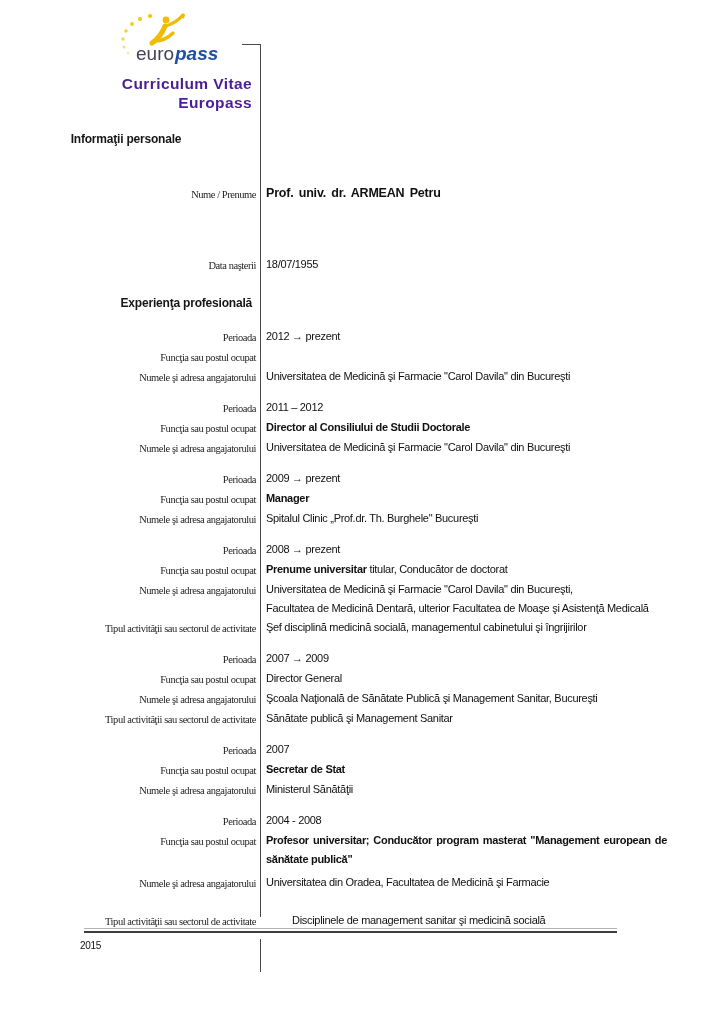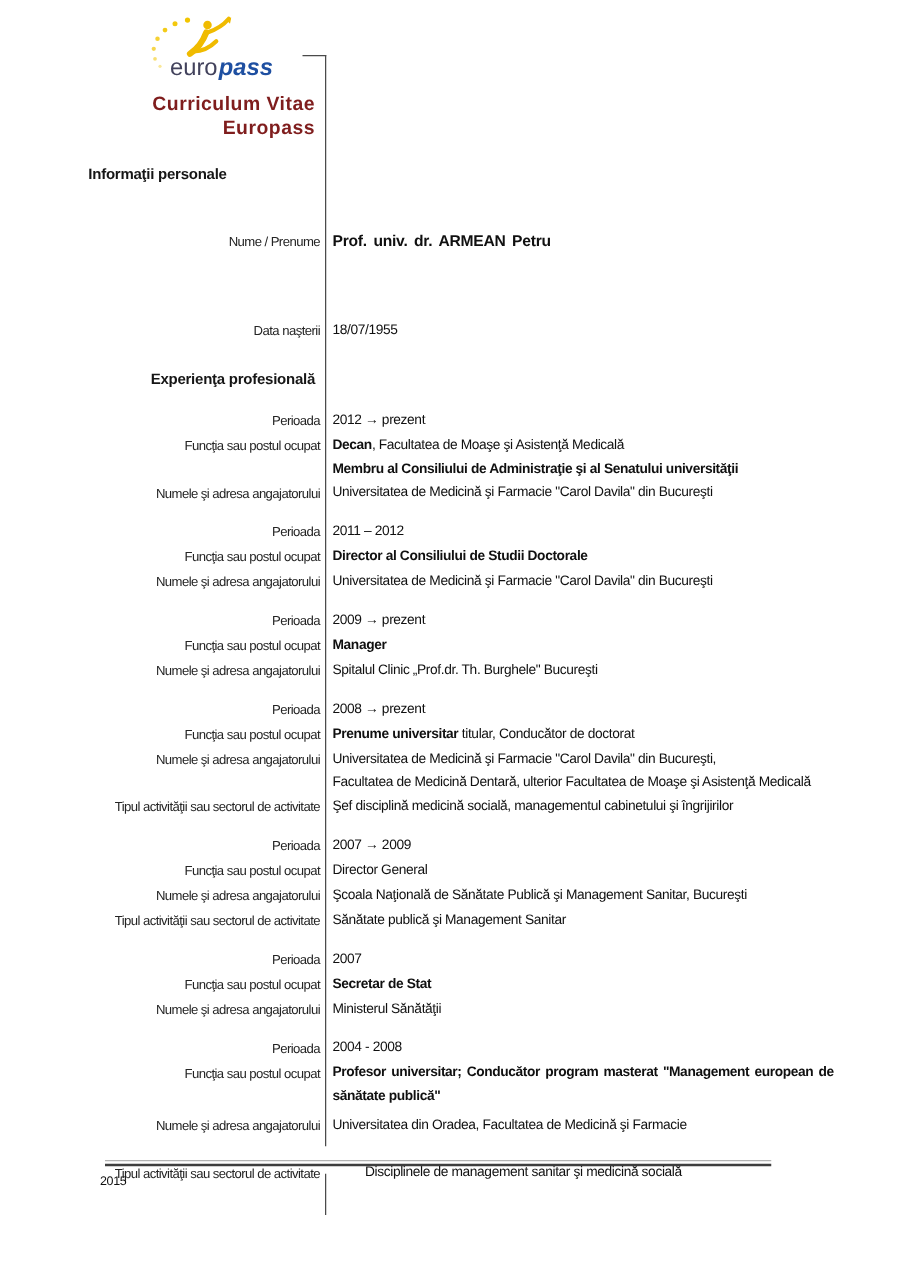--- a/index.html
+++ b/index.html
@@ -10,30 +10,30 @@
   
   .logo{position:absolute;left:108px;top:12px;width:140px;height:58px;}
   
   .vline{position:absolute;left:260px;top:44px;width:1px;height:873px;background:#4a4a4a;}
   .vtick{position:absolute;left:242px;top:44px;width:19px;height:1px;background:#4a4a4a;}
   .hr-light{position:absolute;left:84px;right:56px;top:928px;height:1px;background:#b3b3b3;}
   .hr-dark{position:absolute;left:84px;right:56px;top:931px;height:2px;background:#3e3e3e;}
   .footer-vline{position:absolute;left:260px;top:939px;width:1px;height:33px;background:#4a4a4a;}
   
   .title{position:absolute;left:0;top:74px;width:252px;text-align:right;
-    font-weight:bold;font-size:15.5px;line-height:19px;letter-spacing:.4px;color:#7f1d1d;}
+    font-weight:bold;font-size:15.5px;line-height:19px;letter-spacing:.4px;color:#4c1d95;}
   .section-head{position:absolute;left:0;width:252px;text-align:right;
     font-weight:bold;font-size:12px;letter-spacing:-.2px;color:#161616;}
   #sec-personal{top:132px;text-align:center;}
   #sec-exp{top:296px;}
   
   .rowgrid{display:grid;grid-template-columns:176px 401px;column-gap:10px;
     padding-left:80px;line-height:19px;}
   .cell-label{text-align:right;font-size:10.5px;letter-spacing:-.45px;
-    direction:rtl;white-space:nowrap;color:#242424;padding-top:1px;}
+    direction:rtl;white-space:nowrap;color:#242424;padding-top:1px;font-family:Liberation Serif, serif;}
   .cell-value{font-size:11px;letter-spacing:-.3px;color:#101010;}
   .cell-value b{font-weight:bold;}
   
   #row-name{position:absolute;top:184px;left:0;right:0;}
   #row-name .cell-value{font-size:12.5px;font-weight:bold;word-spacing:2px;letter-spacing:-.2px;}
   #row-birth{position:absolute;top:255px;left:0;right:0;}
   
   #exp-entries{position:absolute;top:327px;left:0;right:0;}
   .entry{margin-bottom:11px;}
   .justify{text-align:justify;font-weight:bold;}
@@ -96,24 +96,20 @@
 
   <div id="exp-entries">
 
     <div class="entry">
       <div class="rowgrid">
         <div class="cell-label">Perioada</div>
         <div class="cell-value">2012 → prezent</div>
       </div>
       <div class="rowgrid">
         <div class="cell-label">Funcţia sau postul ocupat</div>
-        <div class="cell-value">
-          <div><b>Decan</b><span>, Facultatea de Moaşe şi Asistenţă Medicală</span></div>
-          <div><b>Membru al Consiliului de Administraţie şi al Senatului universităţii</b><span></span></div>
-        </div>
       </div>
       <div class="rowgrid">
         <div class="cell-label">Numele şi adresa angajatorului</div>
         <div class="cell-value">Universitatea de Medicină şi Farmacie "Carol Davila" din Bucureşti</div>
       </div>
     </div>
 
     <div class="entry">
       <div class="rowgrid">
         <div class="cell-label">Perioada</div>

